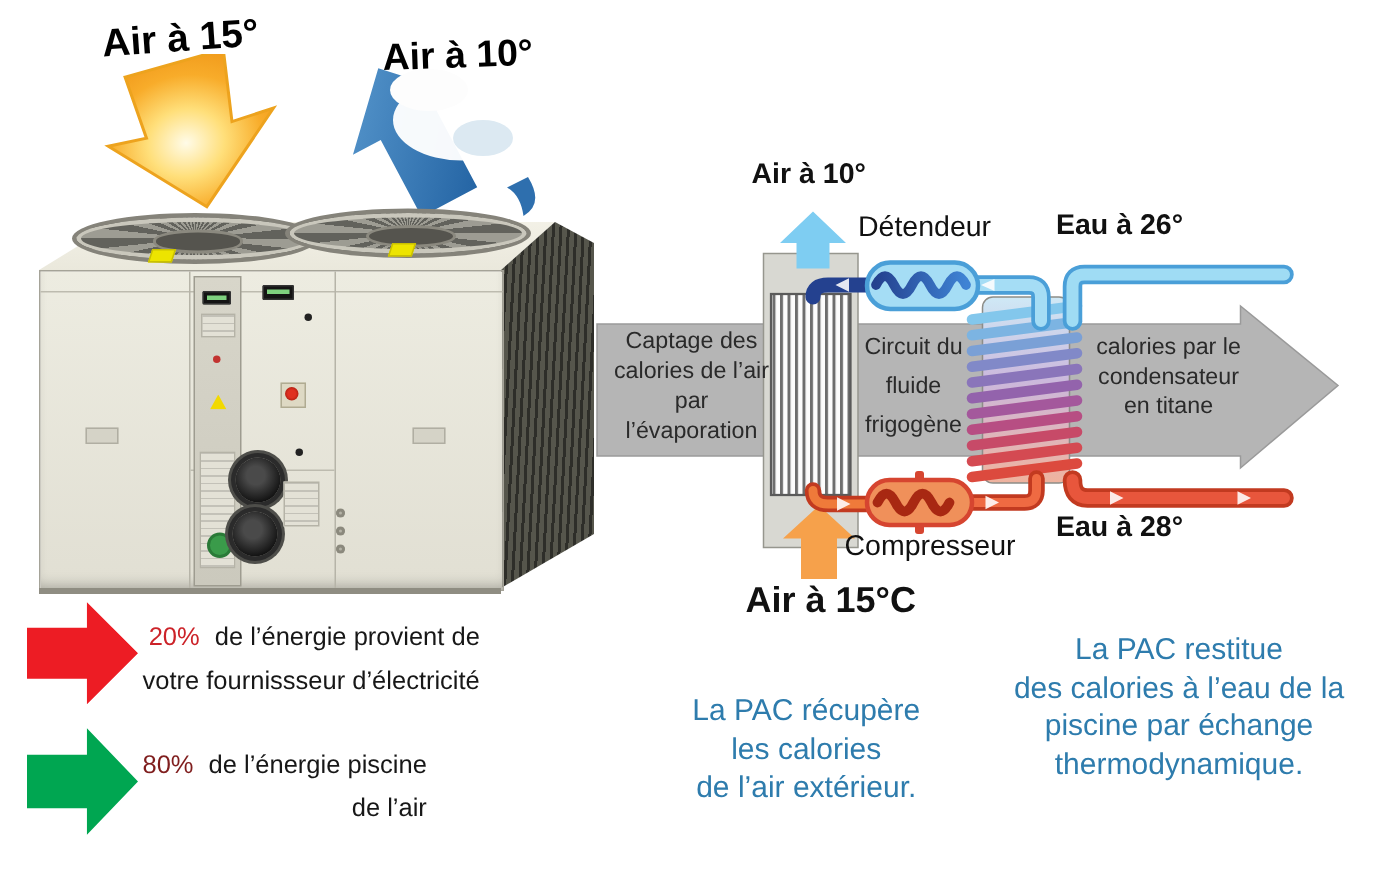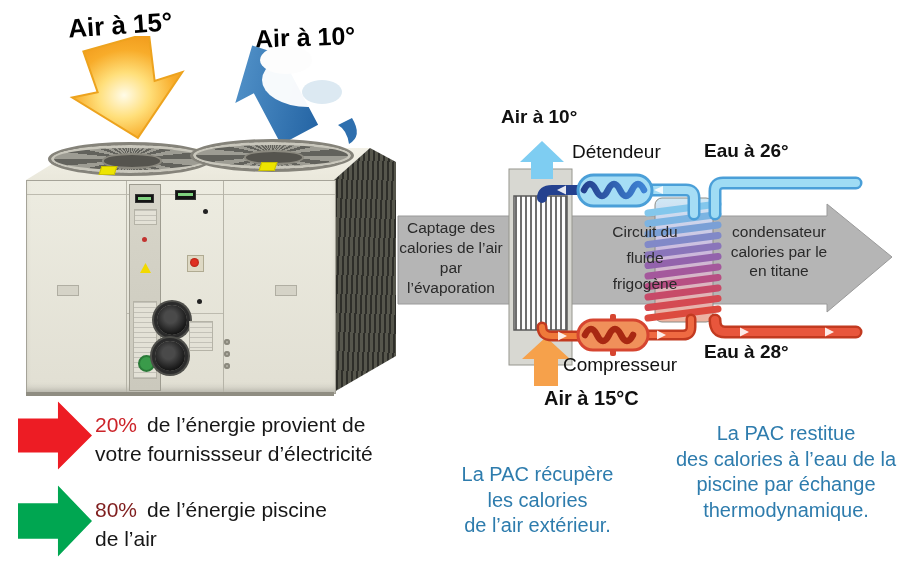--- a/index.html
+++ b/index.html
@@ -46,21 +46,21 @@
              background:radial-gradient(#e03020 40%,#8d1408);}
   .nub{position:absolute;width:6px;height:6px;border-radius:50%;background:#b5b3a7;
        box-shadow:inset 0 0 0 2px #8b897d;}
   .ytag{position:absolute;width:14px;height:7px;background:#ede400;border:1px solid #c9c000;
         transform:skewX(-18deg);}
   .hp-base{position:absolute;left:18px;top:250px;width:308px;height:4px;background:#8f8d82;}
 
   
   .stat-arrow{position:absolute;width:74px;height:71px;
               clip-path:polygon(0 26%,54% 26%,54% 2%,100% 50%,54% 98%,54% 74%,0 74%);}
-  .stat-text{position:absolute;font-size:21px;line-height:29px;color:#171717;white-space:nowrap;}
+  .stat-text{position:absolute;font-size:17px;line-height:29px;color:#171717;white-space:nowrap;text-align:right;}
   .pct{margin-right:10px;}
   .pct-red{color:#cc2329;}
   .pct-green{color:#7f1d1d;}
 
   
   .diagram{position:absolute;left:395px;top:100px;width:525px;height:315px;}
   .dlabel{position:absolute;color:#111;font-size:19px;white-space:nowrap;}
   .dlabel.bold{font-weight:bold;}
   .stage-text{position:absolute;text-align:center;color:#2a2a2a;font-size:15.5px;line-height:20px;}
   .stage-text.circuit{line-height:26px;}
@@ -243,40 +243,40 @@
         <polygon points="345,227.5 345,236.5 354,232"></polygon>
         <polygon points="430,227.5 430,236.5 439,232"></polygon>
       </g>
     </svg>
 
     
     <div class="dlabel bold" style="left:106px;top:6px;">Air à 10°</div>
     <div class="dlabel" style="left:177px;top:41px;">Détendeur</div>
     <div class="dlabel bold" style="left:309px;top:40px;">Eau à 26°</div>
 
-    <div class="stage-text" style="left:0;top:118px;width:112px;">
+    <div class="stage-text" style="left:0;top:118px;width:132px;">
       <div>Captage des</div>
       <div>calories de l’air</div>
       <div>par</div>
       <div>l’évaporation</div>
     </div>
-    <div class="stage-text circuit" style="left:166px;top:119px;width:96px;padding-left:36px;">
+    <div class="stage-text circuit" style="left:166px;top:119px;width:96px;">
       <div>Circuit du</div>
       <div>fluide</div>
       <div>frigogène</div>
     </div>
     <div class="stage-text restit" style="left:314px;top:122px;width:140px;">
+      <div>calories par le</div>
       <div>condensateur</div>
-      <div>calories par le</div>
       <div>en titane</div>
     </div>
 
     <div class="dlabel" style="left:168px;top:254px;">Compresseur</div>
     <div class="dlabel bold" style="left:309px;top:241px;">Eau à 28°</div>
-    <div class="dlabel bold" style="left:102px;top:287px;font-size:20px;margin-left:47px;">Air à 15°C</div>
+    <div class="dlabel bold" style="left:102px;top:287px;font-size:24px;">Air à 15°C</div>
   </div>
 
   <div class="caption" style="left:435px;top:430px;width:205px;margin-top:32px;">
     <div>La PAC récupère</div>
     <div>les calories</div>
     <div>de l’air extérieur.</div>
   </div>
   <div class="caption" style="left:655px;top:421px;width:262px;">
     <div>La PAC restitue</div>
     <div>des calories à l’eau de la</div>

